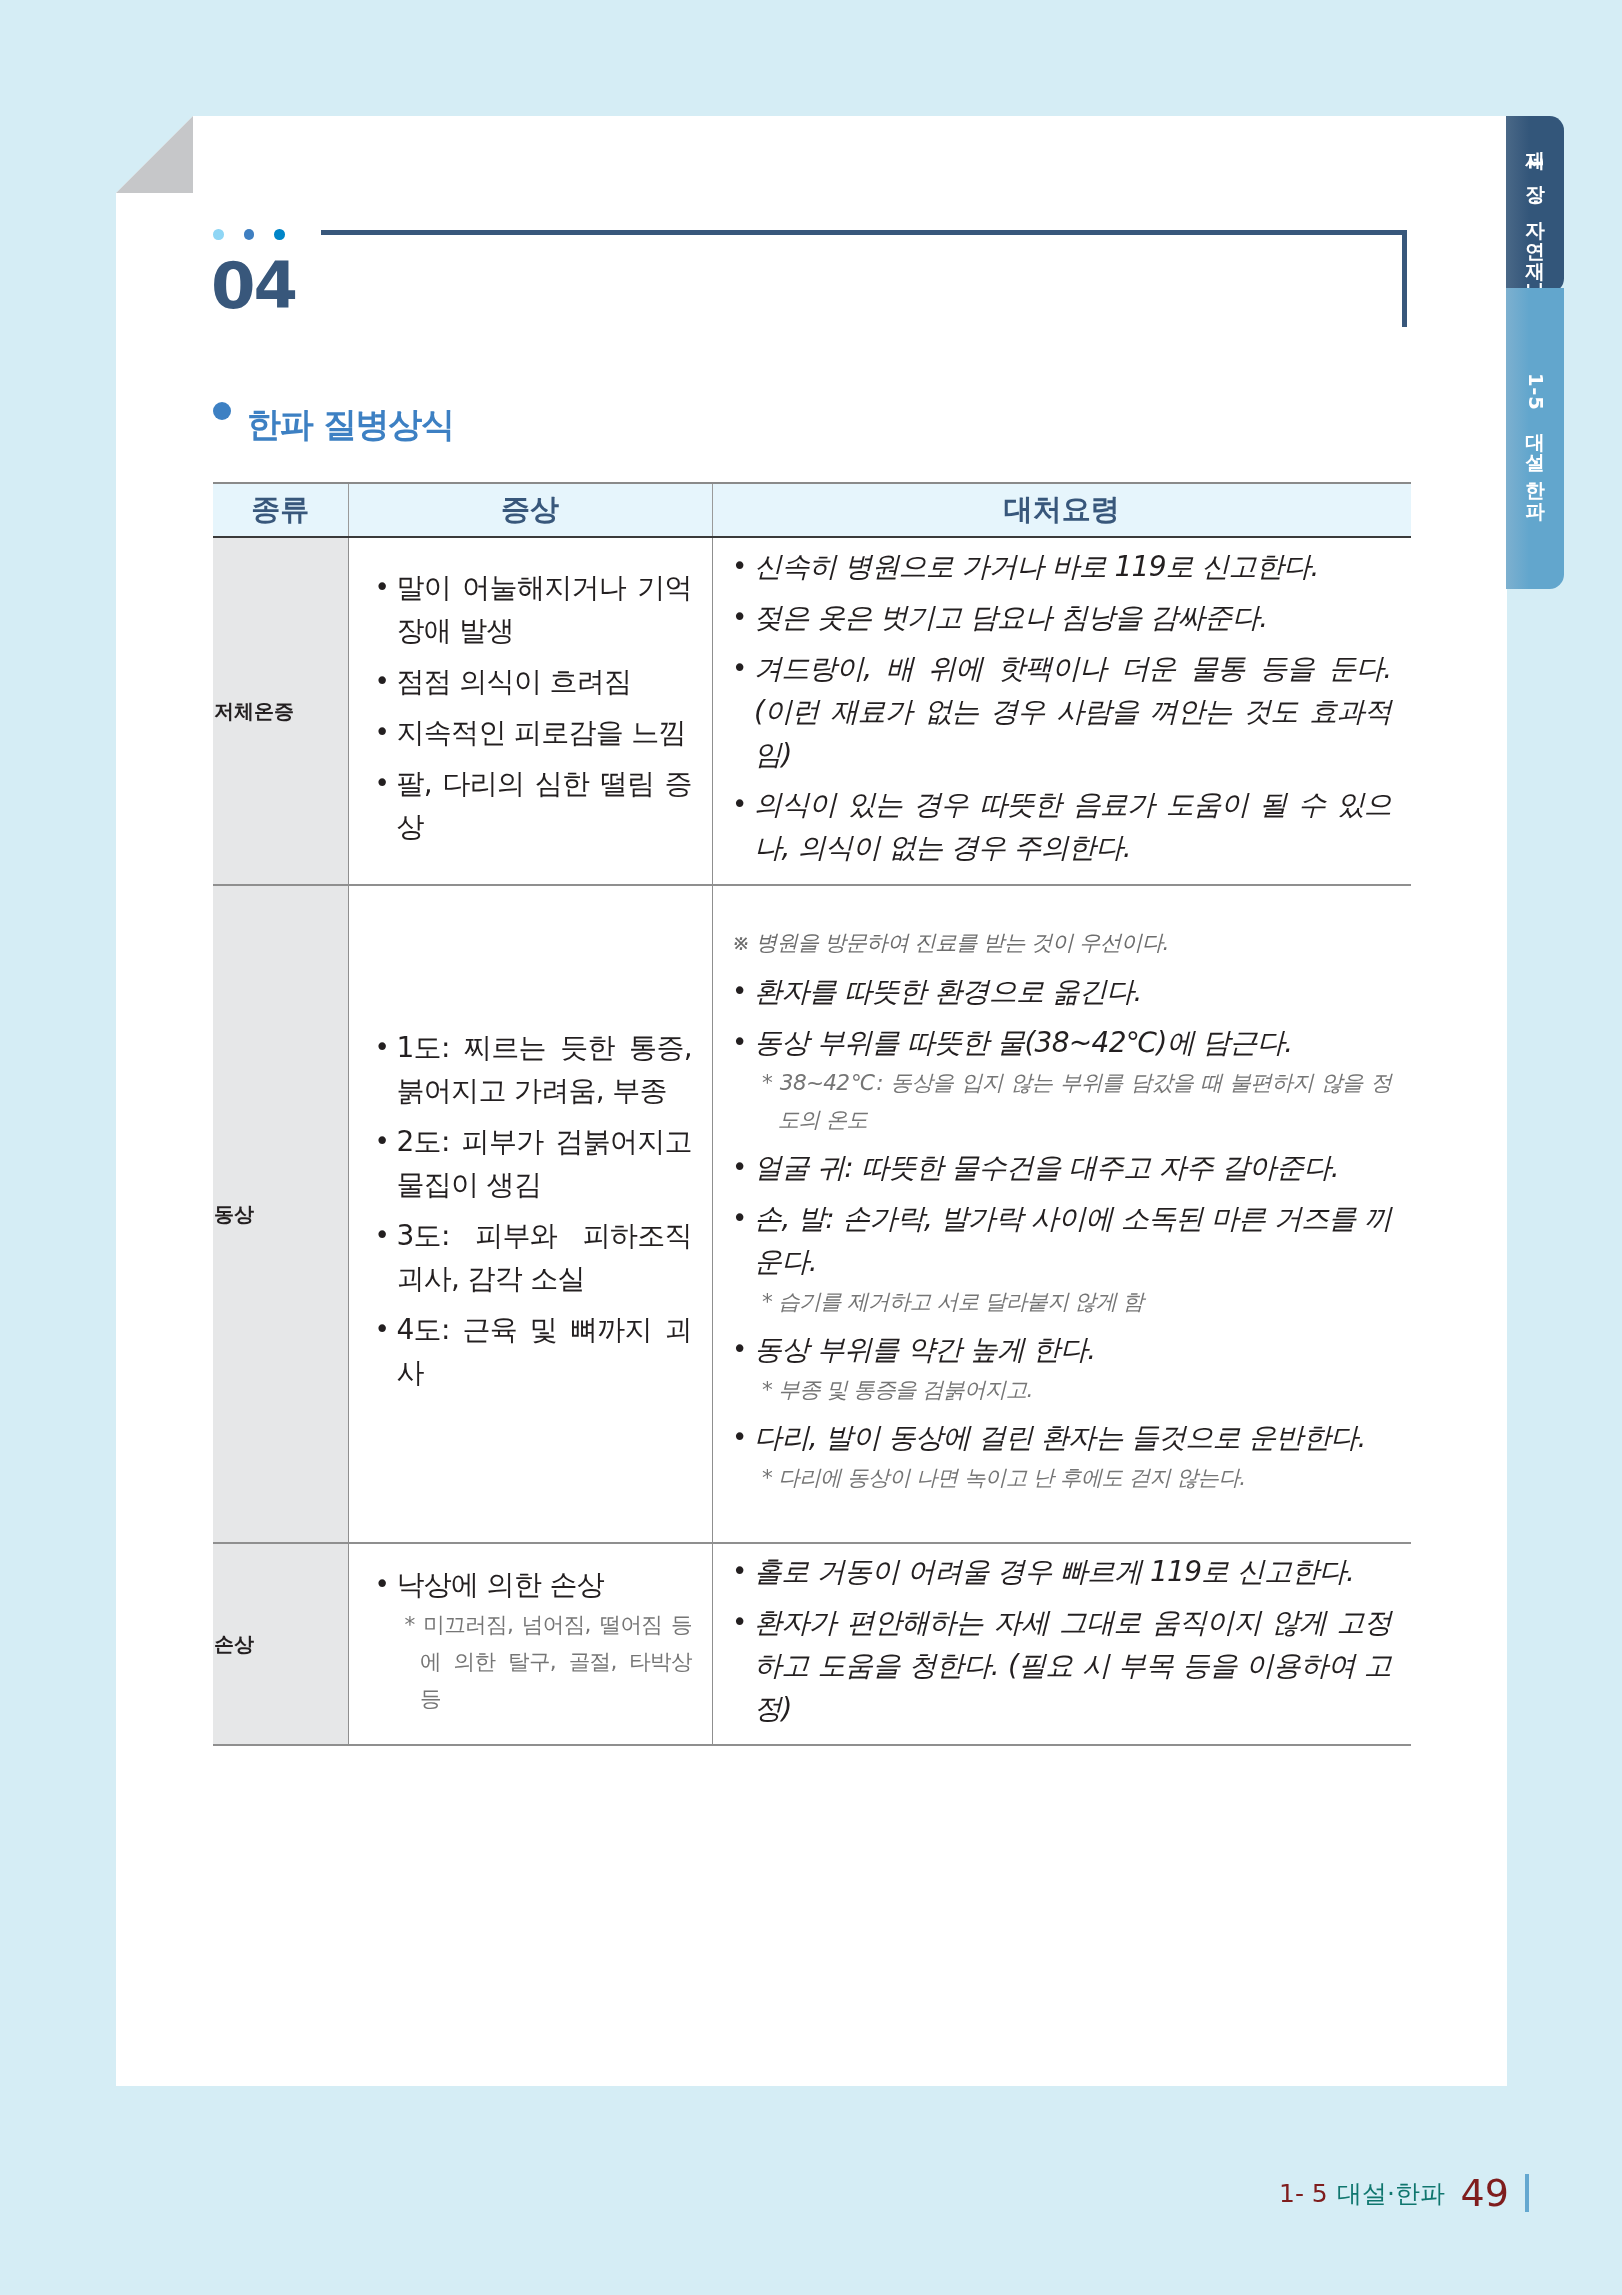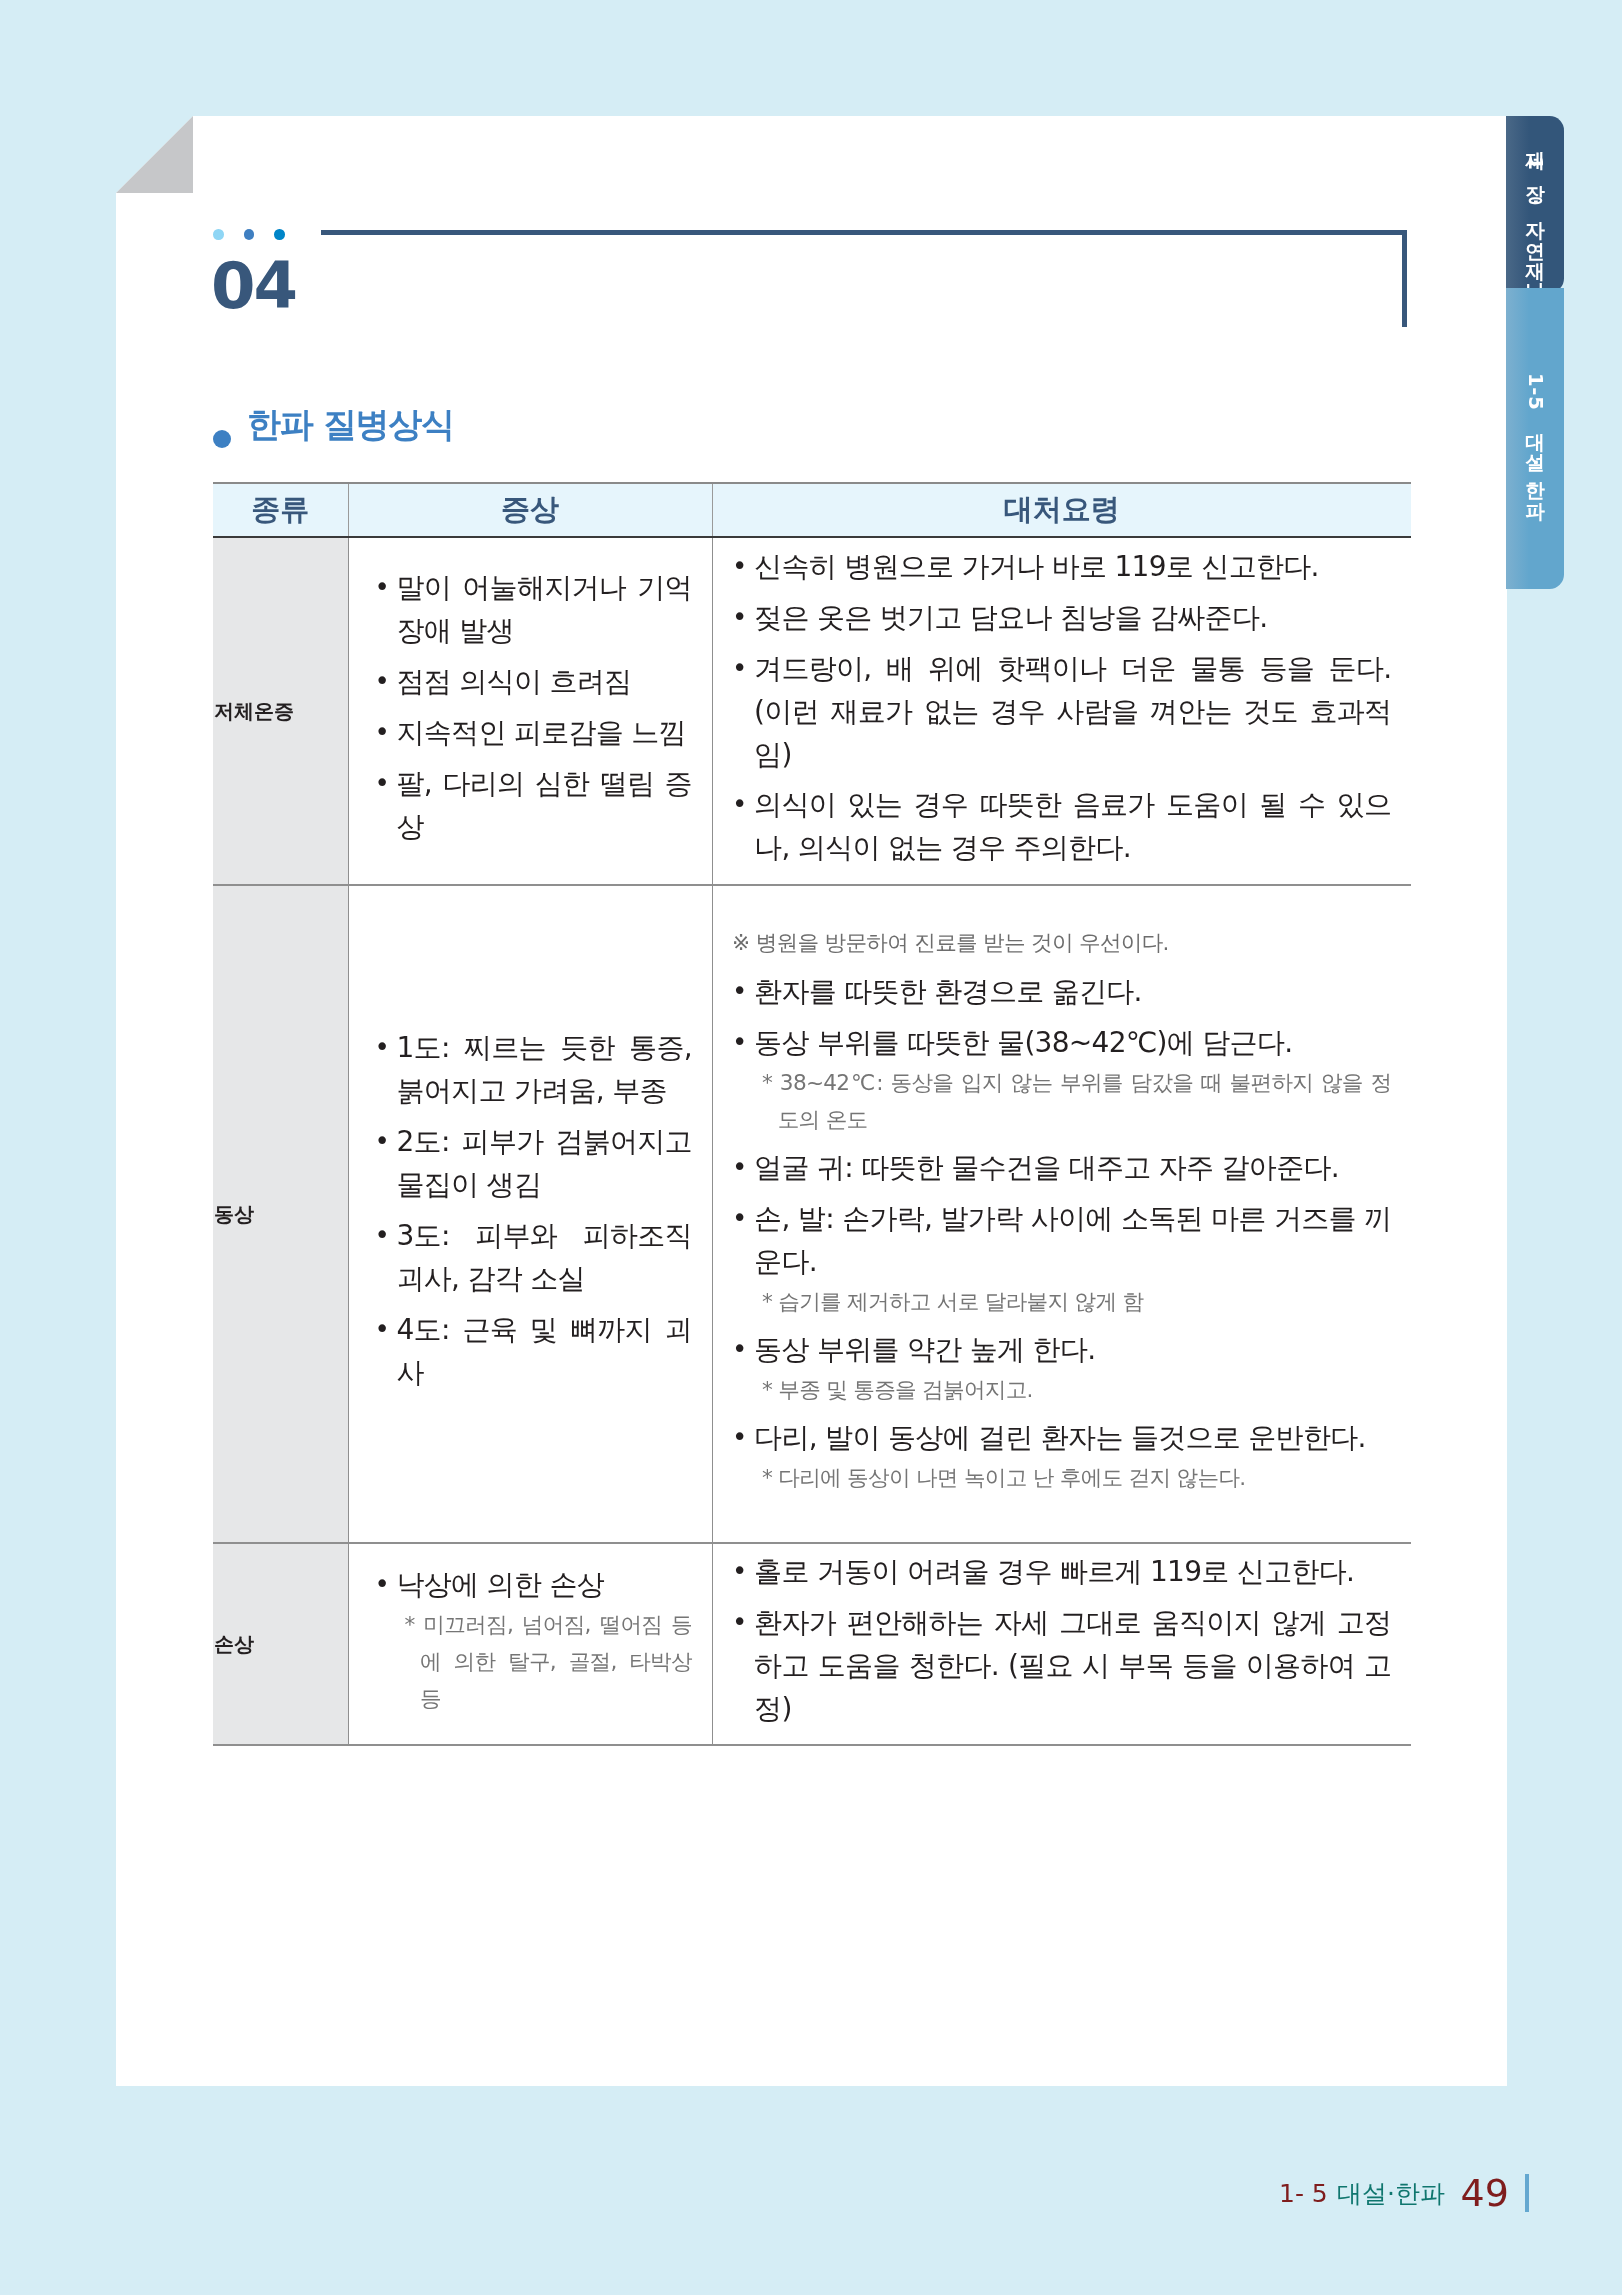--- a/index.html
+++ b/index.html
@@ -36,21 +36,21 @@
   .dot { width:10.5px; height:10.5px; border-radius:50%; }
   .title-rule {
     position:absolute; left:321px; top:230px; width:1086px; height:97px;
     border-top:5.9px solid #38577b; border-right:5.9px solid #38577b; box-sizing:border-box;
   }
   .title {
     position:absolute; left:211px; top:254px; font-size:64px; font-weight:bold; color:#38577b;
     letter-spacing:-2px; line-height:1; display:flex; gap:26px;
   }
   .subtitle {
-    position:absolute; left:213px; top:402px; display:flex; align-items:flex-end; gap:15.7px;
+    position:absolute; left:213px; top:402px; display:flex; align-items:flex-start; gap:15.7px;
     color:#3d80c3; font-size:34px; font-weight:bold; letter-spacing:-1.3px;
   }
   .subtitle .bullet-dot { width:18.3px; height:18.3px; border-radius:50%; background:#3d80c3; }
   
   .tbl {
     position:absolute; left:213px; top:474px; width:1197px; border-collapse:collapse;
     table-layout:fixed;
     margin-top:8px;
   }
   .tbl th {
@@ -58,21 +58,21 @@
     border-top:2px solid #8a8a8a; border-bottom:2px solid #3a3a3a;
     border-left:0.7px solid #9a9a9a; text-align:center; padding:0;
   }
   .tbl th:first-child { border-left:none; }
   .tbl td { vertical-align:middle; border-bottom:2px solid #8f8f8f; border-left:1.3px solid #8f8f8f; }
   .tbl td.kind {
     background:#e6e7e8; text-align:left; font-size:20px; border-left:none;font-weight:bold;
   }
   .tbl col.c1 { width:135px; } .tbl col.c2 { width:364px; } .tbl col.c3 { width:699px; }
   .cellpad-s { padding:0 19.6px 0 26px; }
-  .cellpad-a { padding:0 19.6px 0 19.6px; }
+  .cellpad-a { padding:0 19.6px 0 19.6px;font-style:italic; }
   ul.items { list-style:none; margin:0; padding:0; }
   ul.items li {
     position:relative; padding-left:22px; font-size:28px; line-height:43px; letter-spacing:-0.7px;
     margin-bottom:7.9px; text-align:justify;
   }
   ul.items li::before {
     content:"•"; position:absolute; left:0; top:0; font-size:26px;
   }
   .note-wrap { padding-left:23.6px; text-indent:-15.7px; display:block; color:#757575; font-size:21.6px; line-height:37px; letter-spacing:-0.7px; }
   .refnote { font-size:21.6px; color:#6d6d6d; line-height:37px; margin-bottom:9.2px; letter-spacing:-0.7px; }

